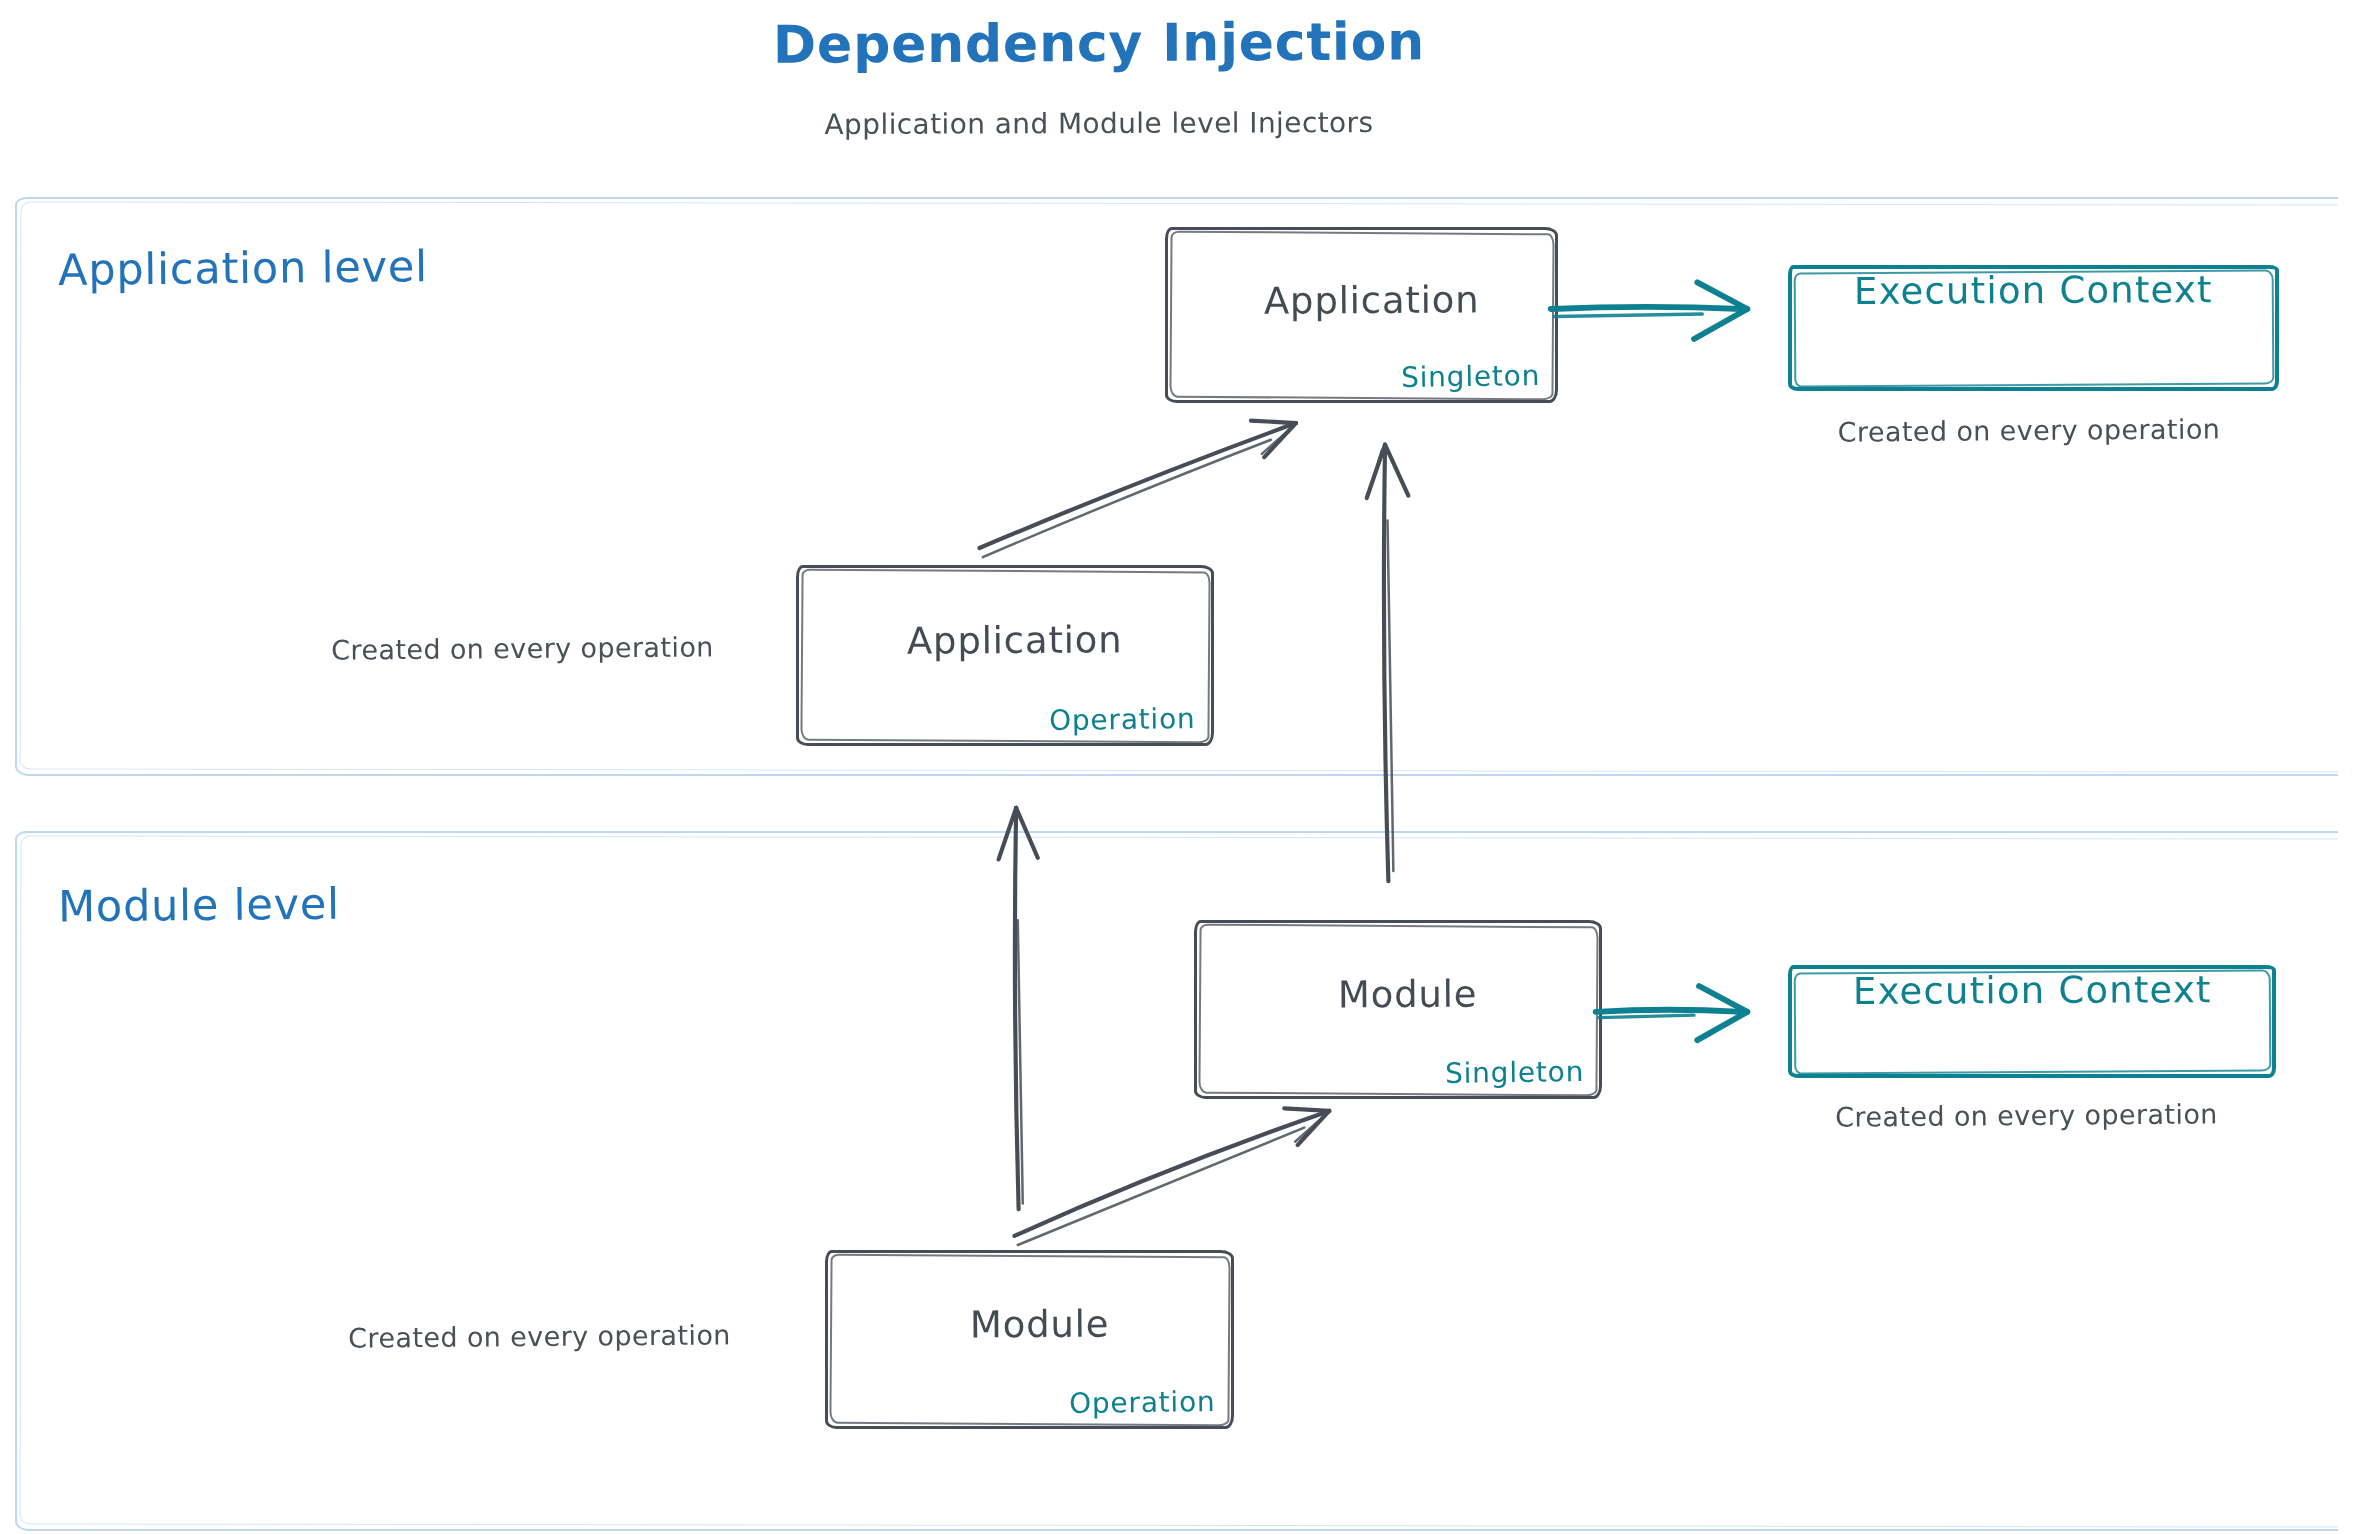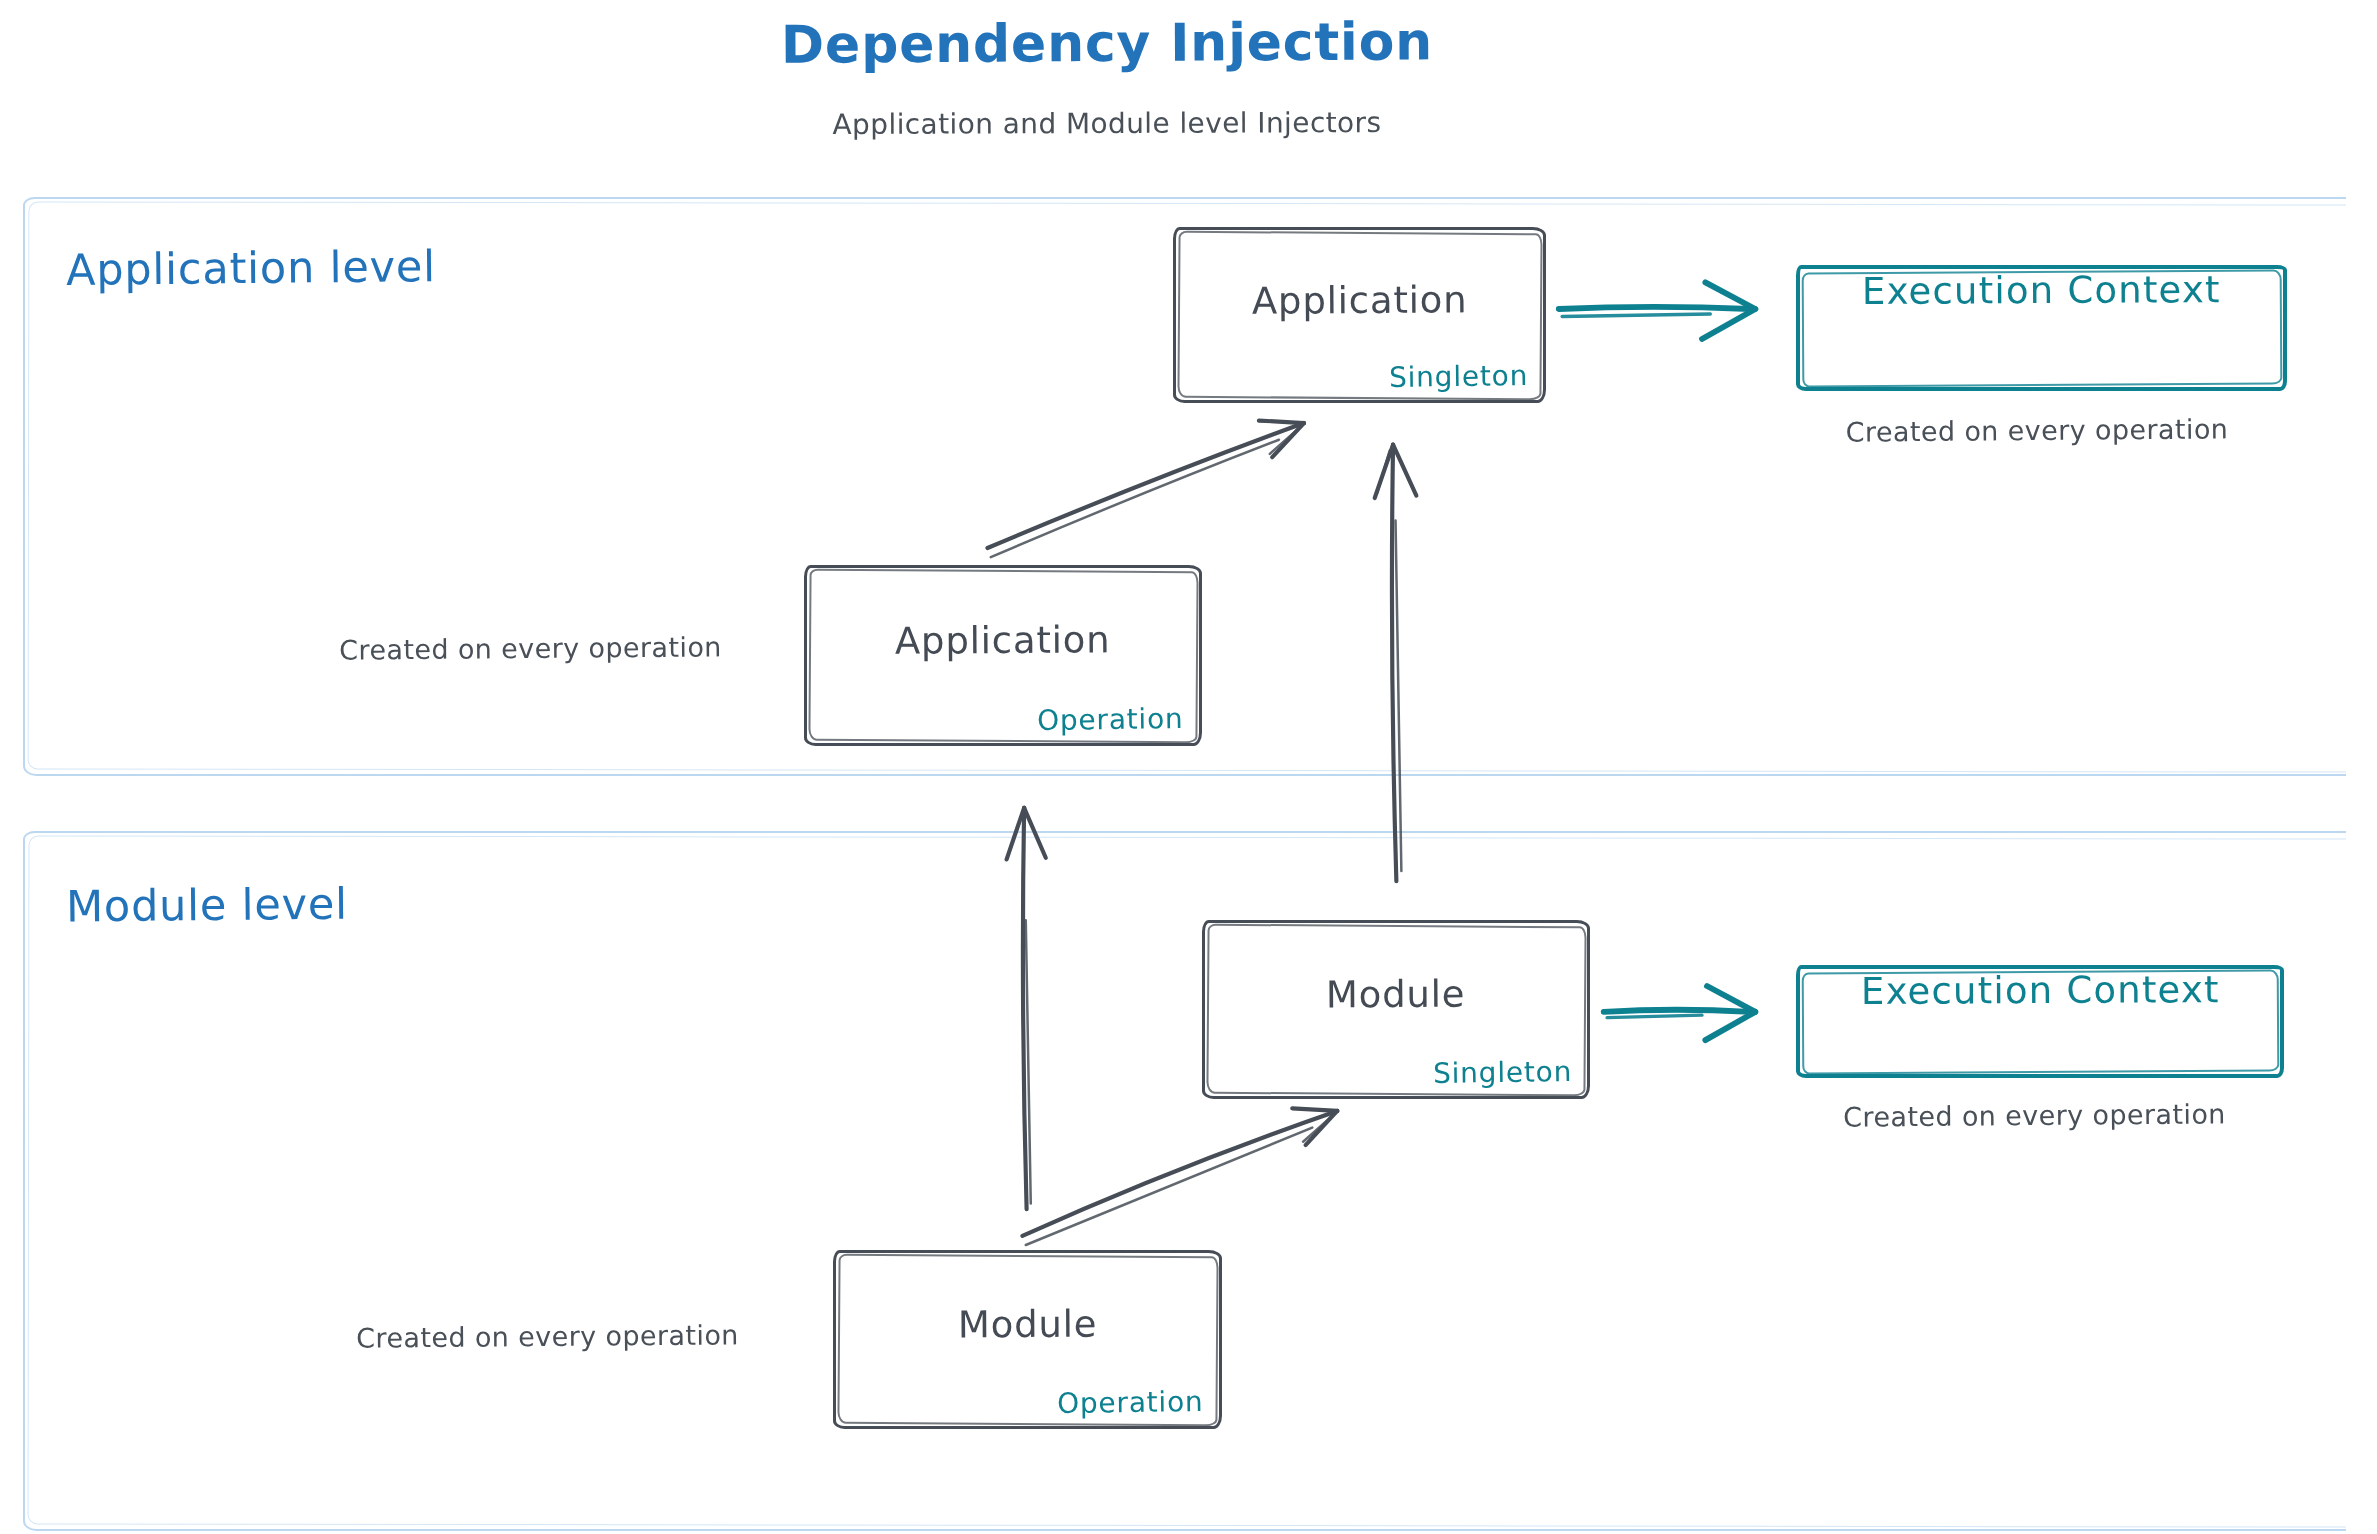--- a/index.html
+++ b/index.html
@@ -1,18 +1,18 @@
 <!DOCTYPE html>
 <html style="font-size:13.3px"><head>
 <meta charset="utf-8">
 <style>
   html,body{margin:0;padding:0;background:#ffffff;}
   .canvas{
     position:relative;width:2338px;height:1534px;background:#ffffff;overflow:hidden;
-    font-family:"DejaVu Sans","Liberation Sans",sans-serif;color:#454b54;margin-left:8px;
+    font-family:"DejaVu Sans","Liberation Sans",sans-serif;color:#454b54;
   }
   .abs{position:absolute;}
 
   
   .title{
     left:716px;top:13.3px;width:766px;text-align:center;
     font-size:52px;font-weight:bold;color:#2273ba;letter-spacing:0.8px;
     transform:rotate(-0.3deg);
   }
   .subtitle{
@@ -36,20 +36,21 @@
     font-size:43px;color:#2273ba;letter-spacing:0.8px;transform:rotate(-0.6deg);
     white-space:nowrap;
   }
 
   
   .sketch-box{
     border:3.3px solid #474d56;
     border-radius:6.7px 13.3px 8.3px 11.7px/11.7px 8.3px 13.3px 8.3px;
     display:flex;align-items:center;justify-content:center;
     background:#ffffff;
+    padding-left:20px;
   }
   .sketch-box::after{
     content:"";position:absolute;left:1.7px;right:1.7px;top:1.7px;bottom:1.7px;
     border:2.1px solid #474d56;opacity:.75;
     border-radius:8.3px 6.7px 11.7px 8.3px/6.7px 11.7px 6.7px 11.7px;
     transform:rotate(0.4deg);pointer-events:none;
   }
   .box-title{
     font-size:37px;color:#454b54;letter-spacing:0.8px;padding-bottom:30px;
     transform:rotate(-0.4deg);white-space:nowrap;

